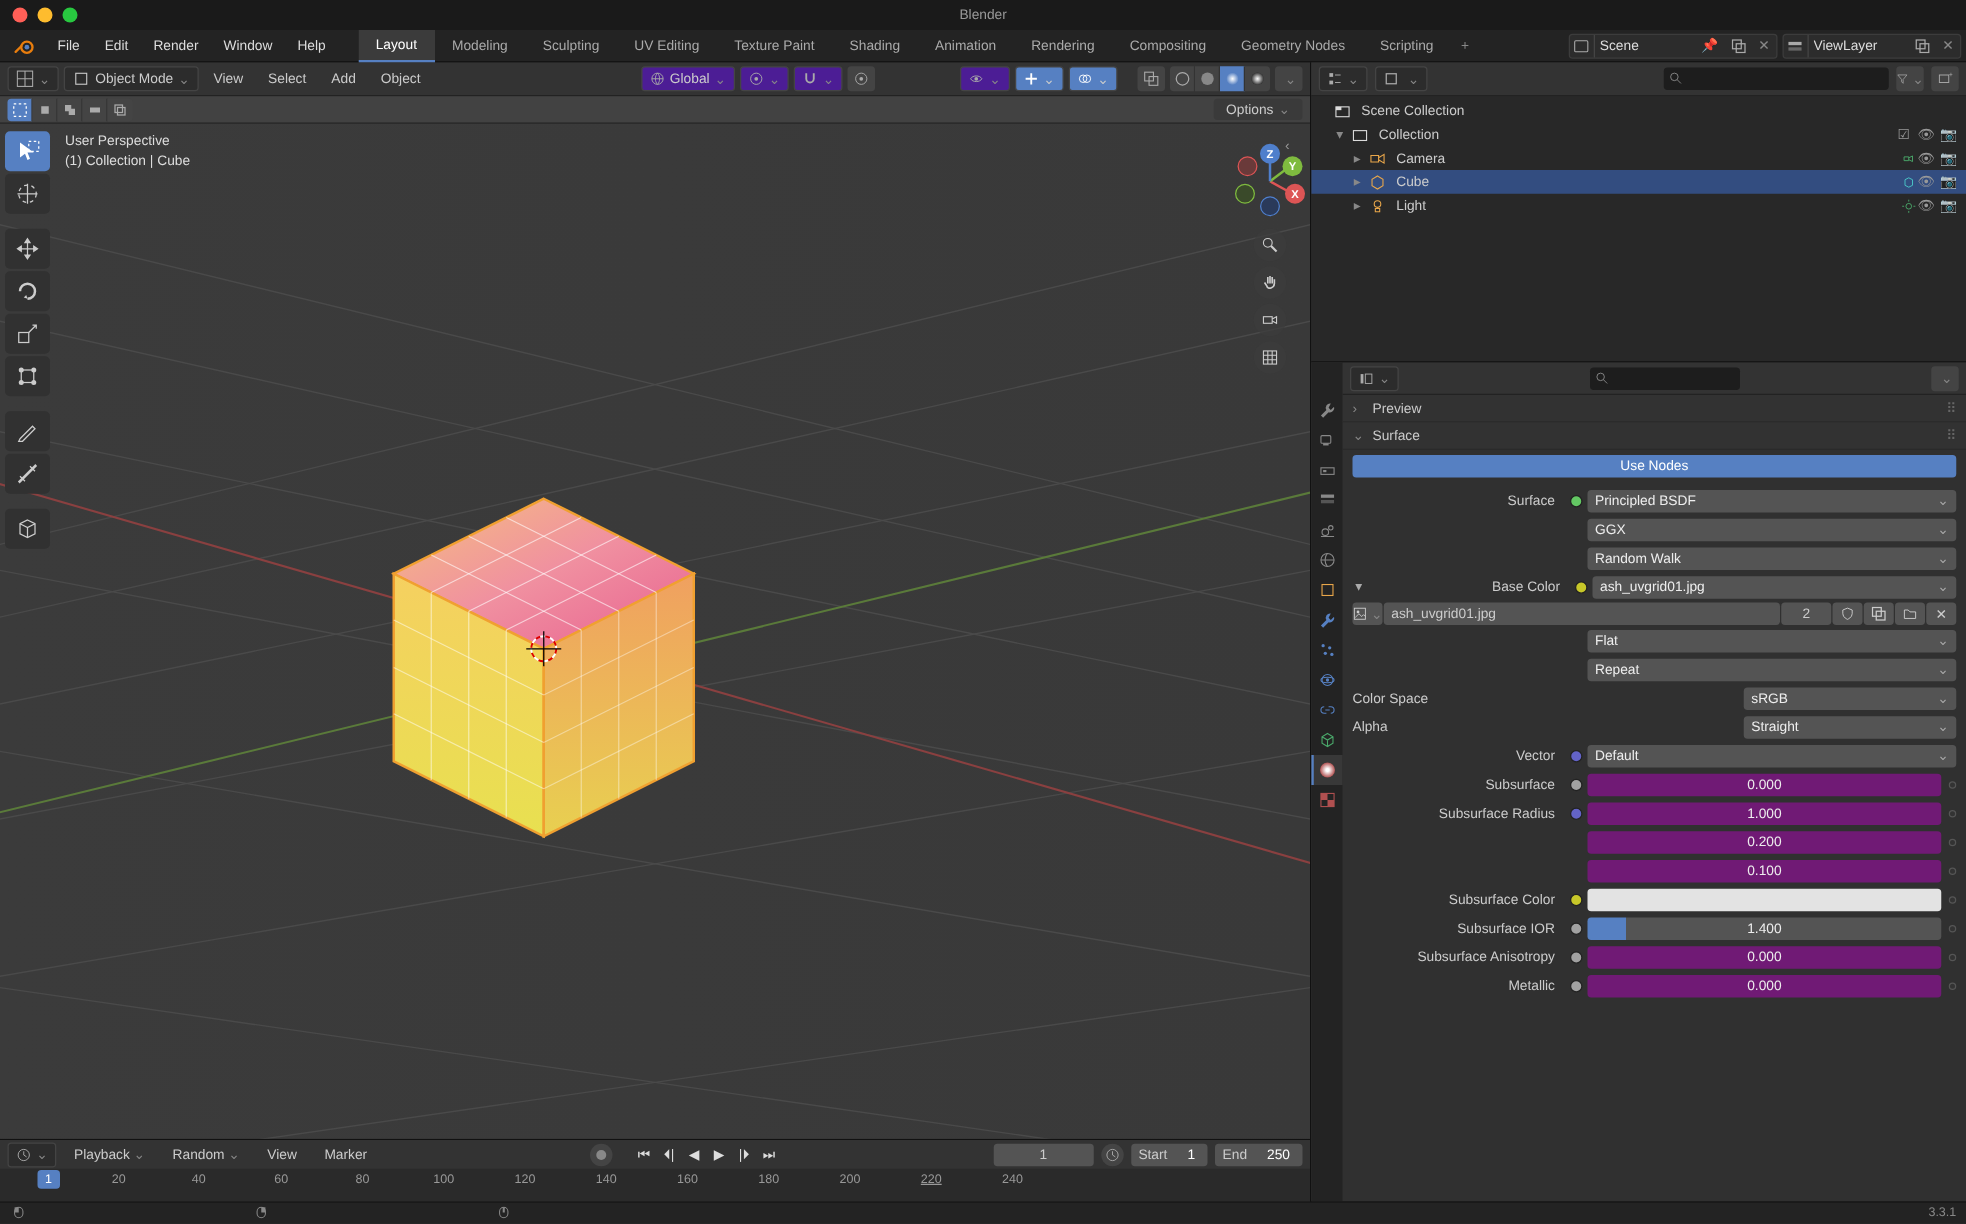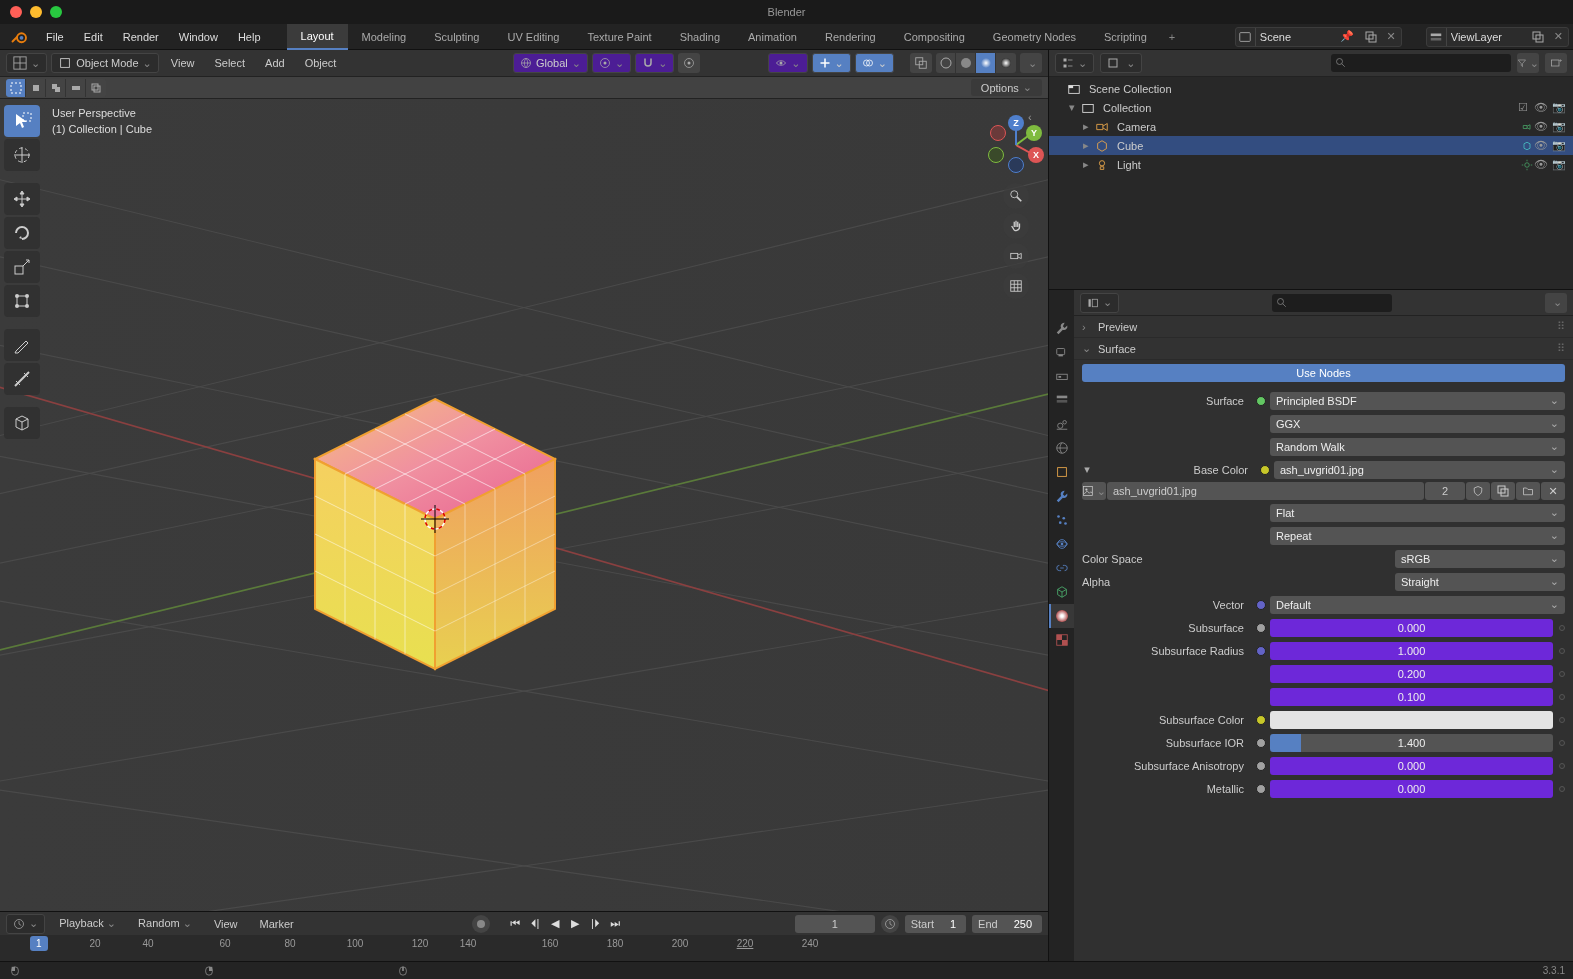--- a/index.html
+++ b/index.html
@@ -17,21 +17,21 @@
 
 .topmenu { height: 26px; background: #232323; display: flex; align-items: center; padding: 0 4px; border-bottom: 1px solid #111; }
 .blender-logo { width: 20px; height: 20px; margin: 0 6px; display: flex; align-items: center; justify-content: center; }
 .blender-logo svg { width: 18px; height: 18px; }
 .menu-item { padding: 4px 10px; color: #ddd; cursor: pointer; }
 .workspace-tabs { display: flex; margin-left: 16px; align-items: center; height: 100%; }
 .ws-tab { padding: 6px 14px; color: #aaa; cursor: pointer; }
 .ws-tab.active { background: #3b3b3b; color: #fff; border-bottom: 2px solid #5680c2; }
 .add-ws { padding: 4px 8px; color: #888; cursor: pointer; }
 .scene-controls { margin-left: auto; display: flex; gap: 4px; align-items: center; }
-.scene-field { background: #2c2c2c; border: 1px solid #3c3c3c; border-radius: 3px; display: flex; align-items: center; height: 20px; margin-left: 20px; }
+.scene-field { background: #2c2c2c; border: 1px solid #3c3c3c; border-radius: 3px; display: flex; align-items: center; height: 20px; }
 .scene-field .icon { width: 20px; height: 18px; display: flex; align-items: center; justify-content: center; border-right: 1px solid #444; }
 .scene-field input { background: transparent; border: none; color: #ddd; padding: 0 4px; width: 80px; outline: none; font-size: 11px; }
 .scene-field .btn { padding: 0 5px; color: #888; cursor: pointer; }
 
 
 .header-bar { height: 27px; background: #333; display: flex; align-items: center; padding: 0 6px; gap: 4px; border-bottom: 1px solid #222; }
 .header-bar.sub { height: 22px; background: #424242; }
 .mode-select { display: flex; align-items: center; background: #2c2c2c; border-radius: 3px; padding: 0 6px; height: 20px; gap: 4px; border: 1px solid #444; }
 .hdr-menu { padding: 0 8px; color: #ccc; cursor: pointer; }
 .hdr-dropdown { display: flex; align-items: center; background: #4c1d95; border-radius: 3px; padding: 0 6px; height: 20px; gap: 4px; border: 1px solid #444; }
@@ -110,21 +110,21 @@
 .use-nodes-btn { background: #5680c2; color: #fff; text-align: center; padding: 3px; border-radius: 3px; cursor: pointer; margin-bottom: 8px; }
 .prop-row { display: flex; align-items: center; min-height: 21px; margin-bottom: 2px; gap: 4px; }
 .prop-label { width: 170px; text-align: right; padding-right: 8px; color: #ccc; }
 .prop-socket { width: 10px; height: 10px; border-radius: 50%; flex-shrink: 0; border: 1px solid #222; }
 .sock-shader { background: #63c763; }
 .sock-color { background: #c7c729; }
 .sock-float { background: #a1a1a1; }
 .sock-vector { background: #6363c7; }
 .prop-field { flex: 1; background: #545454; border-radius: 3px; height: 18px; display: flex; align-items: center; padding: 0 6px; color: #eee; position: relative; }
 .prop-field.dropdown::after { content: '⌄'; position: absolute; right: 6px; color: #aaa; }
-.prop-field.number { justify-content: center; background: #6d28d9; }
+.prop-field.number { justify-content: center; background: #701a75; }
 .prop-field.slider { background: linear-gradient(to right, #5680c2 var(--fill, 0%), #545454 var(--fill, 0%)); justify-content: center; }
 .prop-animdot { width: 6px; height: 6px; border-radius: 50%; background: #333; border: 1px solid #555; flex-shrink: 0; margin-left: 2px; }
 .prop-field.color-swatch { background: #e3e3e3; }
 .img-row { display: flex; gap: 1px; margin-bottom: 2px; }
 .img-icon-btn { background: #545454; height: 18px; width: 24px; display: flex; align-items: center; justify-content: center; border-radius: 3px; }
 .img-name-field { flex: 1; background: #545454; height: 18px; display: flex; align-items: center; padding: 0 6px; border-radius: 3px; }
 .img-users { background: #545454; height: 18px; width: 40px; text-align: center; line-height: 18px; border-radius: 3px;}
 
 
 .statusbar { height: 18px; background: #232323; display: flex; align-items: center; padding: 0 8px; font-size: 10px; color: #888; border-top: 1px solid #111; gap: 180px;}
@@ -607,26 +607,26 @@
           </div>
         <div class="frame-label-field">
             <span class="lbl">End</span>
             <span class="val">250</span>
           </div>
       </div>
       <div class="timeline-track">
         <div class="playhead">1</div>
         <div class="timeline-ticks">
             <div class="tick" style="left: 95px;">20</div>
-            <div class="tick" style="left: 148px;">40</div>
+            <div class="tick" style="left: 159px;">40</div>
             <div class="tick" style="left: 225px;">60</div>
             <div class="tick" style="left: 290px;">80</div>
             <div class="tick" style="left: 355px;">100</div>
             <div class="tick" style="left: 420px;">120</div>
-            <div class="tick" style="left: 468px;">140</div>
+            <div class="tick" style="left: 485px;">140</div>
             <div class="tick" style="left: 550px;">160</div>
             <div class="tick" style="left: 615px;">180</div>
             <div class="tick" style="left: 680px;">200</div>
             <div class="tick" style="left: 745px; text-decoration: underline;">220</div>
             <div class="tick" style="left: 810px;">240</div>
           </div>
       </div>
     </div>
   </div>
 

